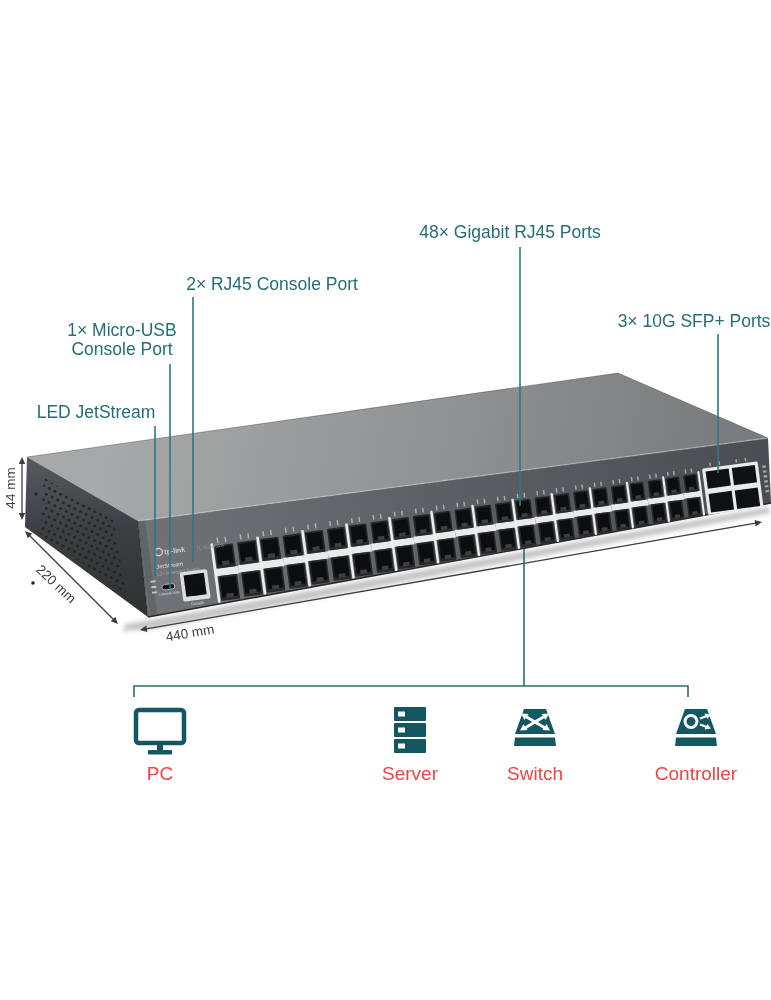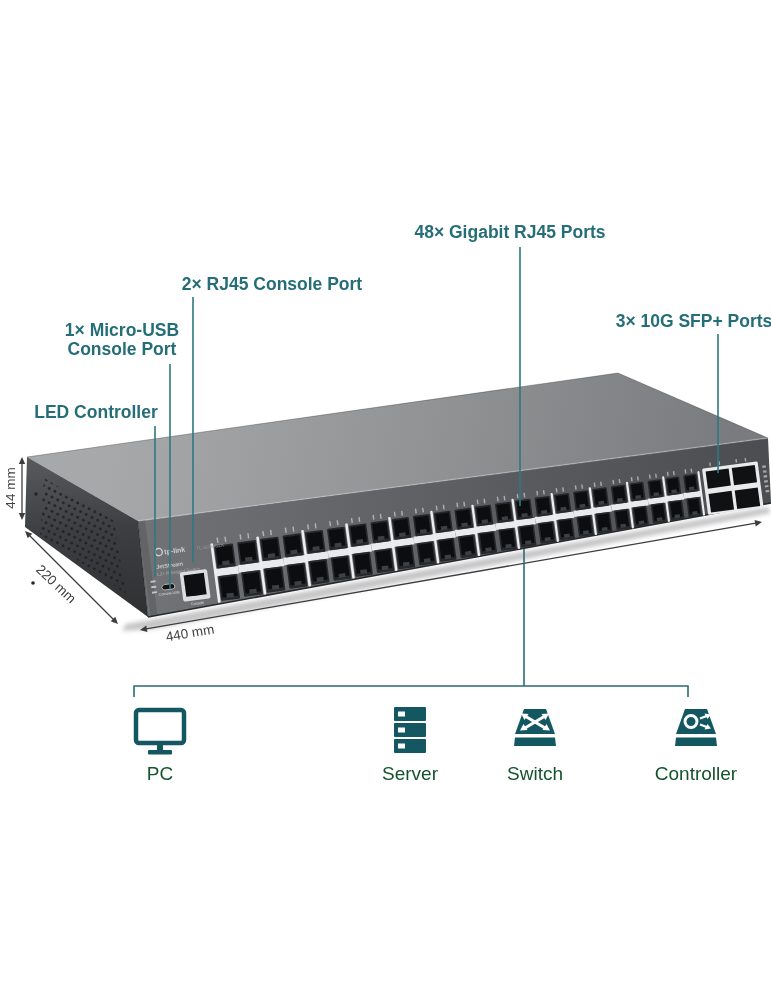--- a/index.html
+++ b/index.html
@@ -1,27 +1,27 @@
 <!DOCTYPE html>
 <html><head>
 <meta charset="utf-8">
 <style>
   html,body{margin:0;padding:0;background:#fff;}
   .canvas{position:relative;width:771px;height:1000px;background:#ffffff;
           font-family:"Liberation Sans",sans-serif;overflow:hidden;}
   .scene-svg{position:absolute;left:0;top:0;}
-  .annotation{position:absolute;color:#256e78;font-size:17.5px;font-weight:700;
+  .annotation{position:absolute;color:#256e78;font-size:17.5px;font-weight:400;
               white-space:nowrap;transform:translateX(-50%);text-align:center;line-height:19px;}
   .dim-label{position:absolute;color:#3e3f41;font-size:13.5px;white-space:nowrap;}
   .dim-v{transform:translate(-50%,-50%) rotate(-90deg);}
   .dim-d{transform:translate(-50%,-50%) rotate(43.5deg);}
   .dim-w{transform:translate(-50%,-50%) rotate(-9.6deg);}
   .device-item{position:absolute;width:120px;text-align:center;top:704px;}
   .device-item svg{display:block;margin:0 auto;}
-  .device-item .lbl{margin-top:5px;font-size:19px;color:#14532d;}
+  .device-item .lbl{margin-top:5px;font-size:19px;color:#ef4444;}
 </style>
 </head>
 <body>
 
 <div class="canvas">
 
   <svg class="scene-svg" width="771" height="1000" viewBox="0 0 771 1000">
     <defs>
       <linearGradient id="gTop" gradientUnits="userSpaceOnUse" x1="120" y1="390" x2="720" y2="500">
         <stop offset="0" stop-color="#a7a8aa"></stop>
@@ -367,21 +367,21 @@
 
   <div class="annotation" style="left:510px;top:223px;">48× Gigabit RJ45 Ports</div>
 
   <div class="annotation" style="left:272px;top:275px;">2× RJ45 Console Port</div>
 
   <div class="annotation" style="left:122px;top:321px;">
     <div>1× Micro-USB</div>
     <div>Console Port</div>
   </div>
 
-  <div class="annotation" style="left:96px;top:403px;">LED Controller</div>
+  <div class="annotation" style="left:96px;top:403px;">LED JetStream</div>
 
   <div class="annotation" style="left:694px;top:312px;">3× 10G SFP+ Ports</div>
 
   <div class="dim-label dim-v" style="left:10px;top:488px;">44 mm</div>
   <div class="dim-label dim-d" style="left:56px;top:584px;">220 mm</div>
   <div class="dim-label dim-w" style="left:190px;top:633px;">440 mm</div>
 
   <div class="device-item" style="left:100px;">
     <svg width="56" height="54" viewBox="0 0 56 54">
       <rect x="4" y="6" width="48" height="33" rx="3" fill="#ffffff" stroke="#135761" stroke-width="4.5"></rect>

